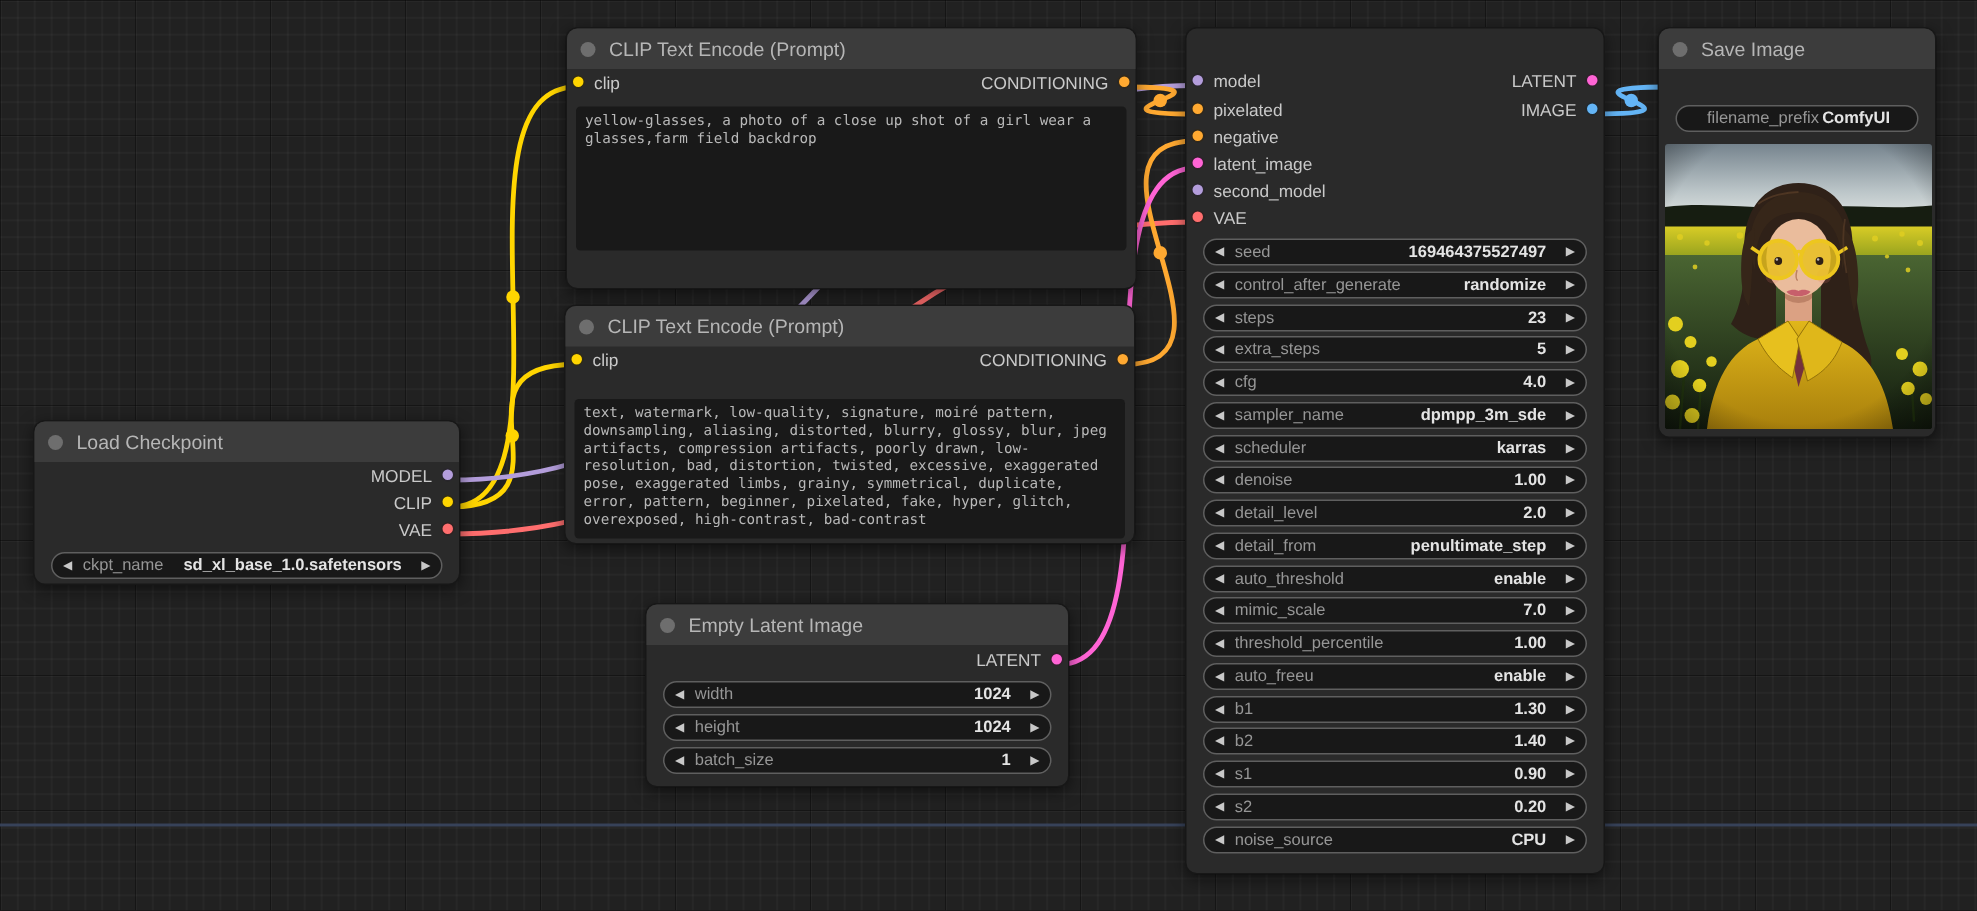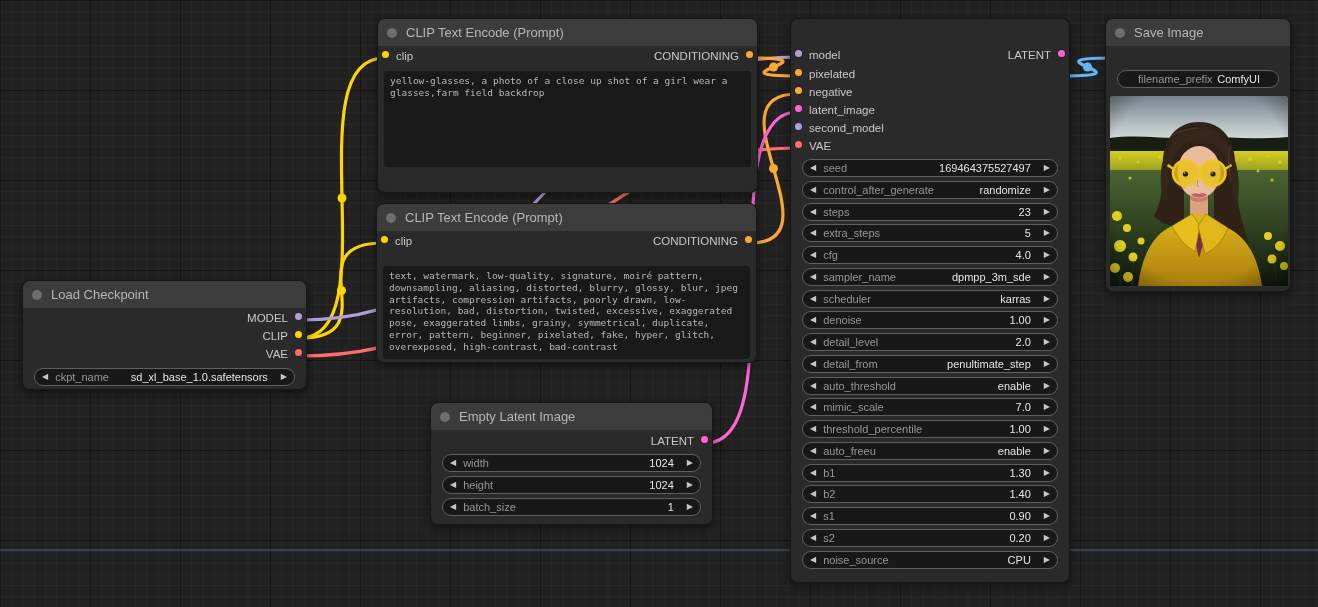--- a/index.html
+++ b/index.html
@@ -35,21 +35,21 @@
   .slot-row.out .slot-label{margin-right:6px;}
   .c-model{background:#B39DDB;} .c-clip{background:#FFD500;} .c-vae{background:#FF6E6E;}
   .c-cond{background:#FFA931;} .c-latent{background:#FF64D5;} .c-image{background:#64B5F6;}
   .widget{
     position:absolute;left:11px;right:11px;height:18px;background:#181818;
     border:1px solid #5f5f5f;border-radius:10px;display:flex;align-items:center;
     font-size:11px;box-sizing:border-box;overflow:hidden;
   }
   .warr{color:#c8c8c8;font-size:8px;flex:none;padding:0 7px;line-height:18px;}
   .wlabel{color:#969696;flex:1;white-space:nowrap;overflow:hidden;}
-  .wvalue{color:#e4e4e4;margin-right:6px;white-space:nowrap;}
+  .wvalue{color:#e4e4e4;margin-right:6px;white-space:nowrap;font-weight:bold;}
   .widget.no-arrows{padding:0 18px 0 20px;justify-content:space-between;text-align:center;}
   .widget.no-arrows .wlabel{flex:none;}
   .wcol{position:absolute;left:0;right:0;display:flex;flex-direction:column;}
   .wcol .widget{position:relative;left:0;right:0;margin:0 11px;}
   .prompt-box{
     position:absolute;left:6px;right:6px;background:#191919;border-radius:3px;
     font-family:"DejaVu Sans Mono", monospace;font-size:9.5px;line-height:1.24;
     color:#b8b8b8;padding:4px 6px;box-sizing:border-box;white-space:pre-wrap;
     word-break:break-word;overflow:hidden;
   }
@@ -187,20 +187,24 @@
       <span class="dot c-model"></span>
       <span class="slot-label">second_model</span>
     </div>
     <div class="slot-row in" style="top:121px">
       <span class="dot c-vae"></span>
       <span class="slot-label">VAE</span>
     </div>
     <div class="slot-row out" style="top:30px">
       <span class="slot-label">LATENT</span>
       <span class="dot c-latent"></span>
+    </div>
+    <div class="slot-row out" style="top:49px">
+      <span class="slot-label">IMAGE</span>
+      <span class="dot c-image"></span>
     </div>
 
     <div class="wcol" style="top:140px;gap:3.75px">
       <div class="widget">
         <span class="warr">◀</span>
         <span class="wlabel">seed</span>
         <span class="wvalue">169464375527497</span>
         <span class="warr">▶</span>
       </div>
       <div class="widget">

